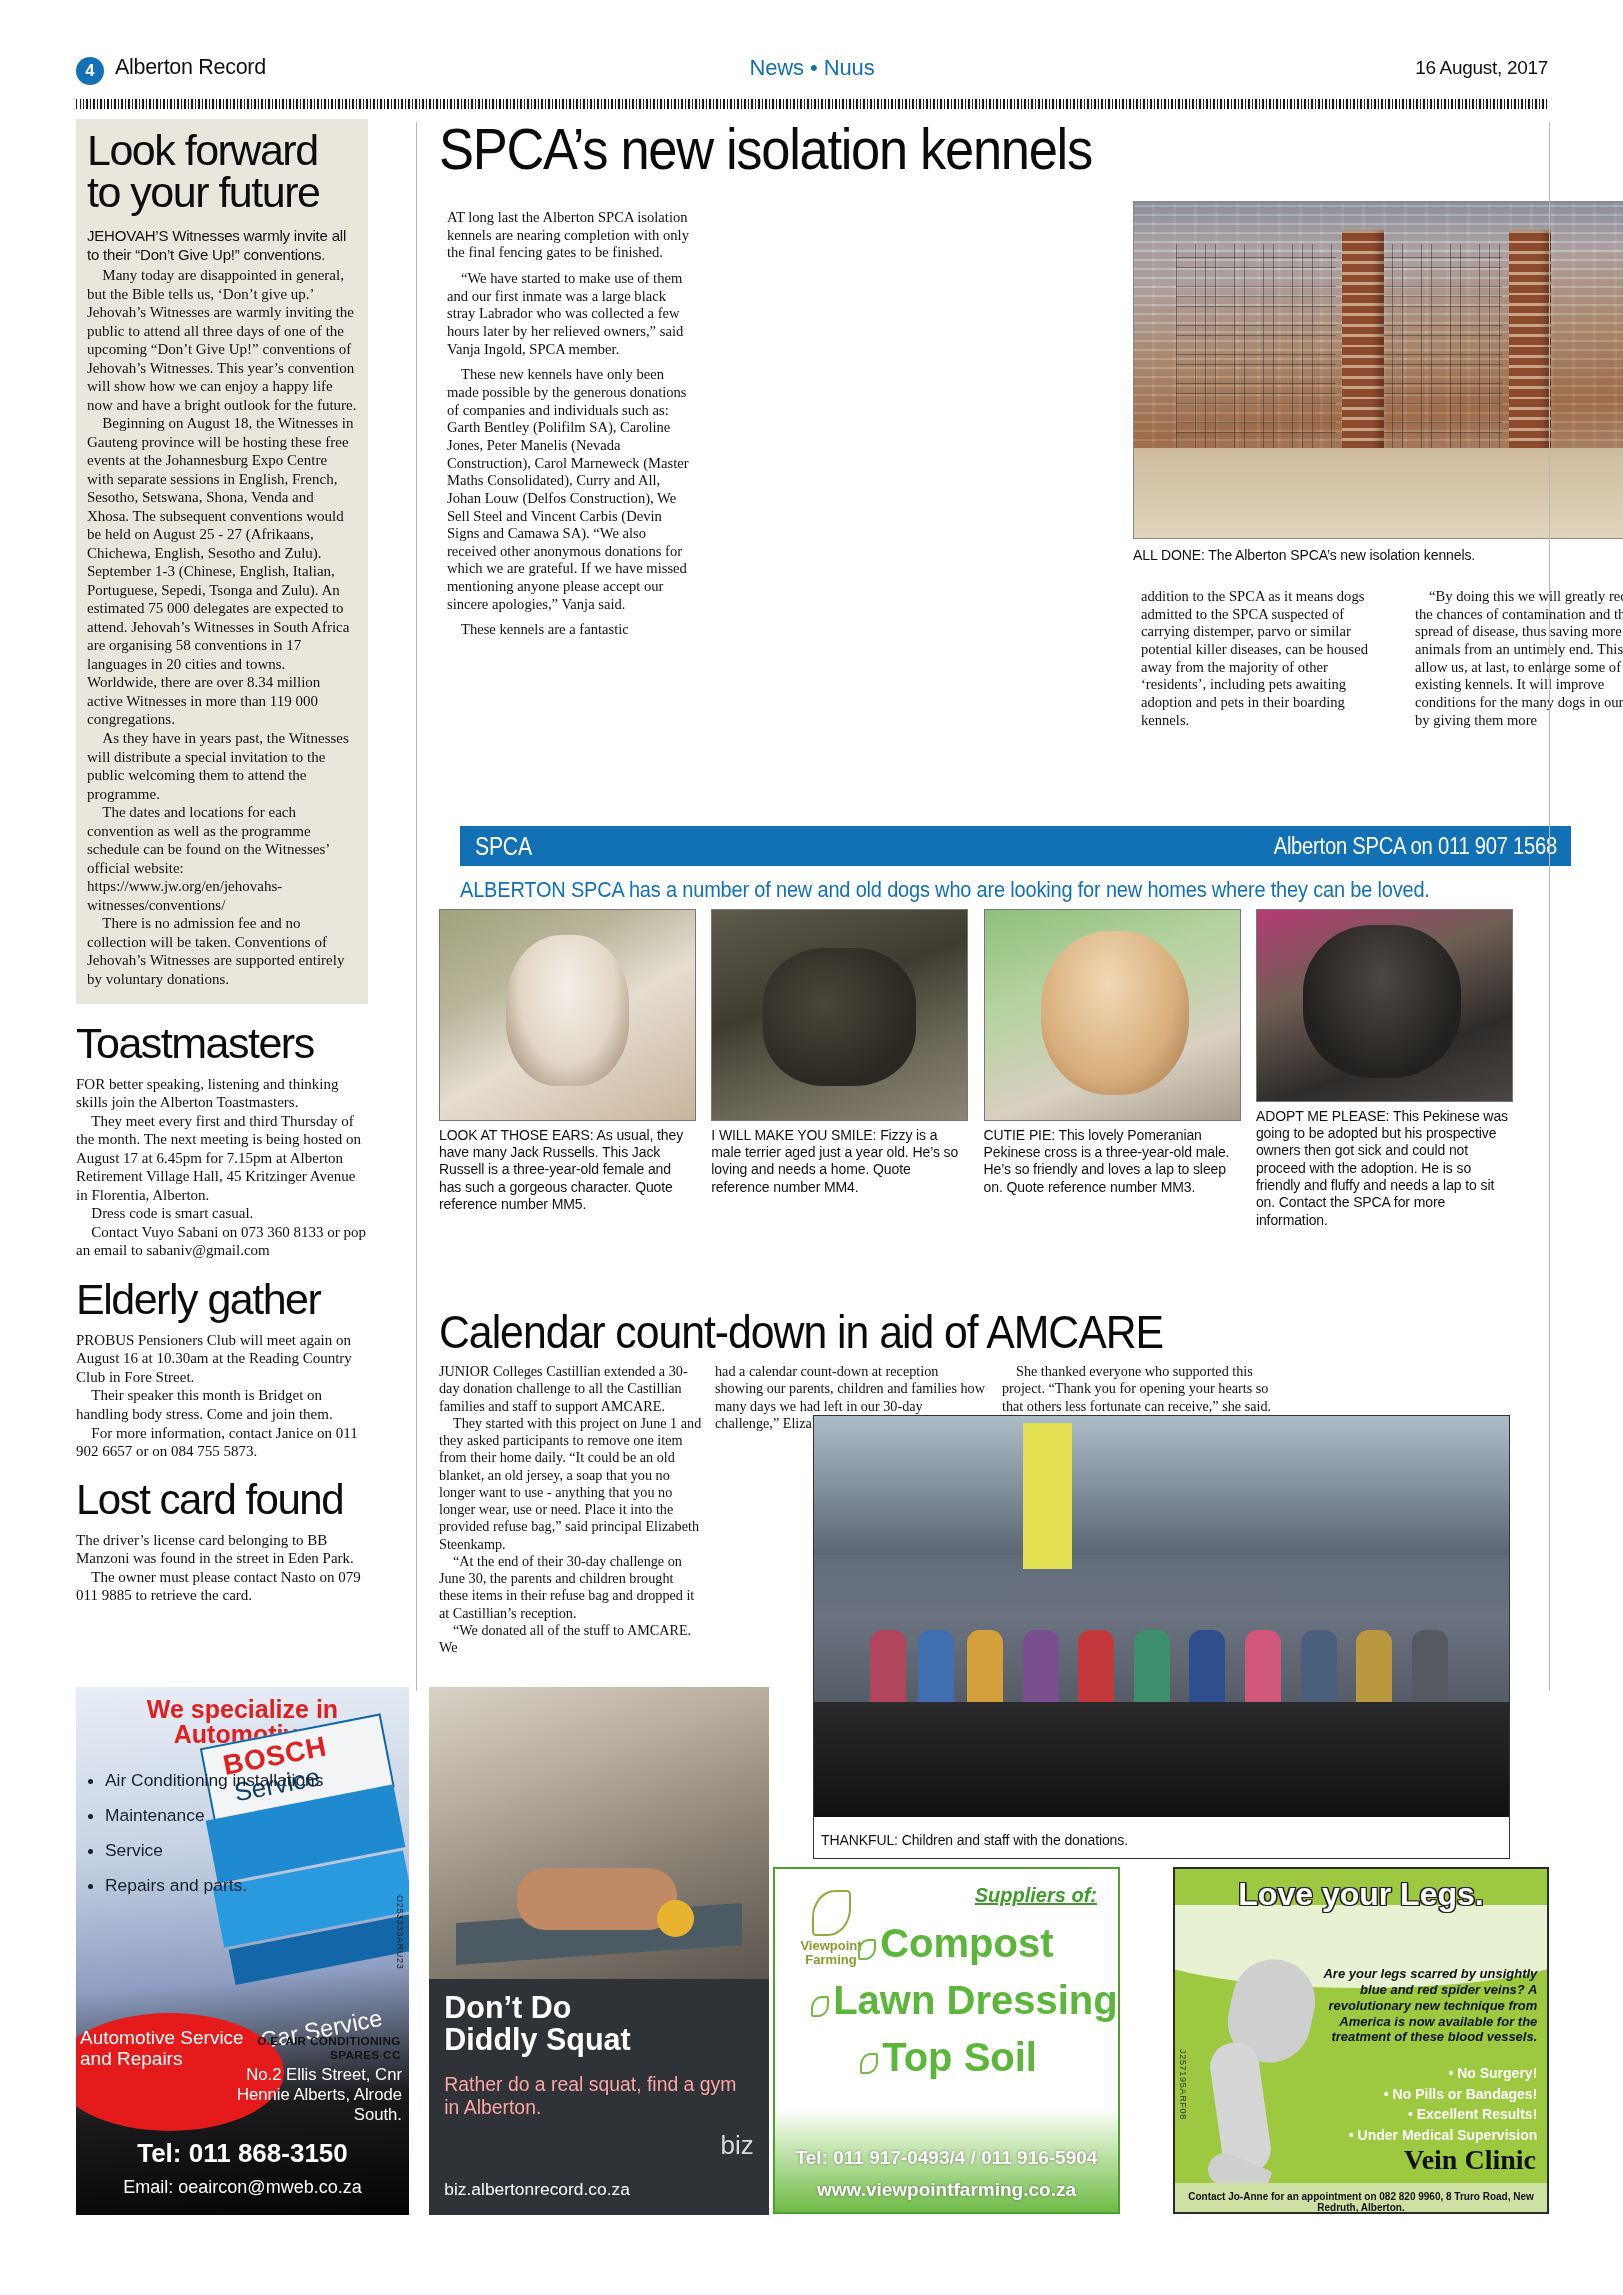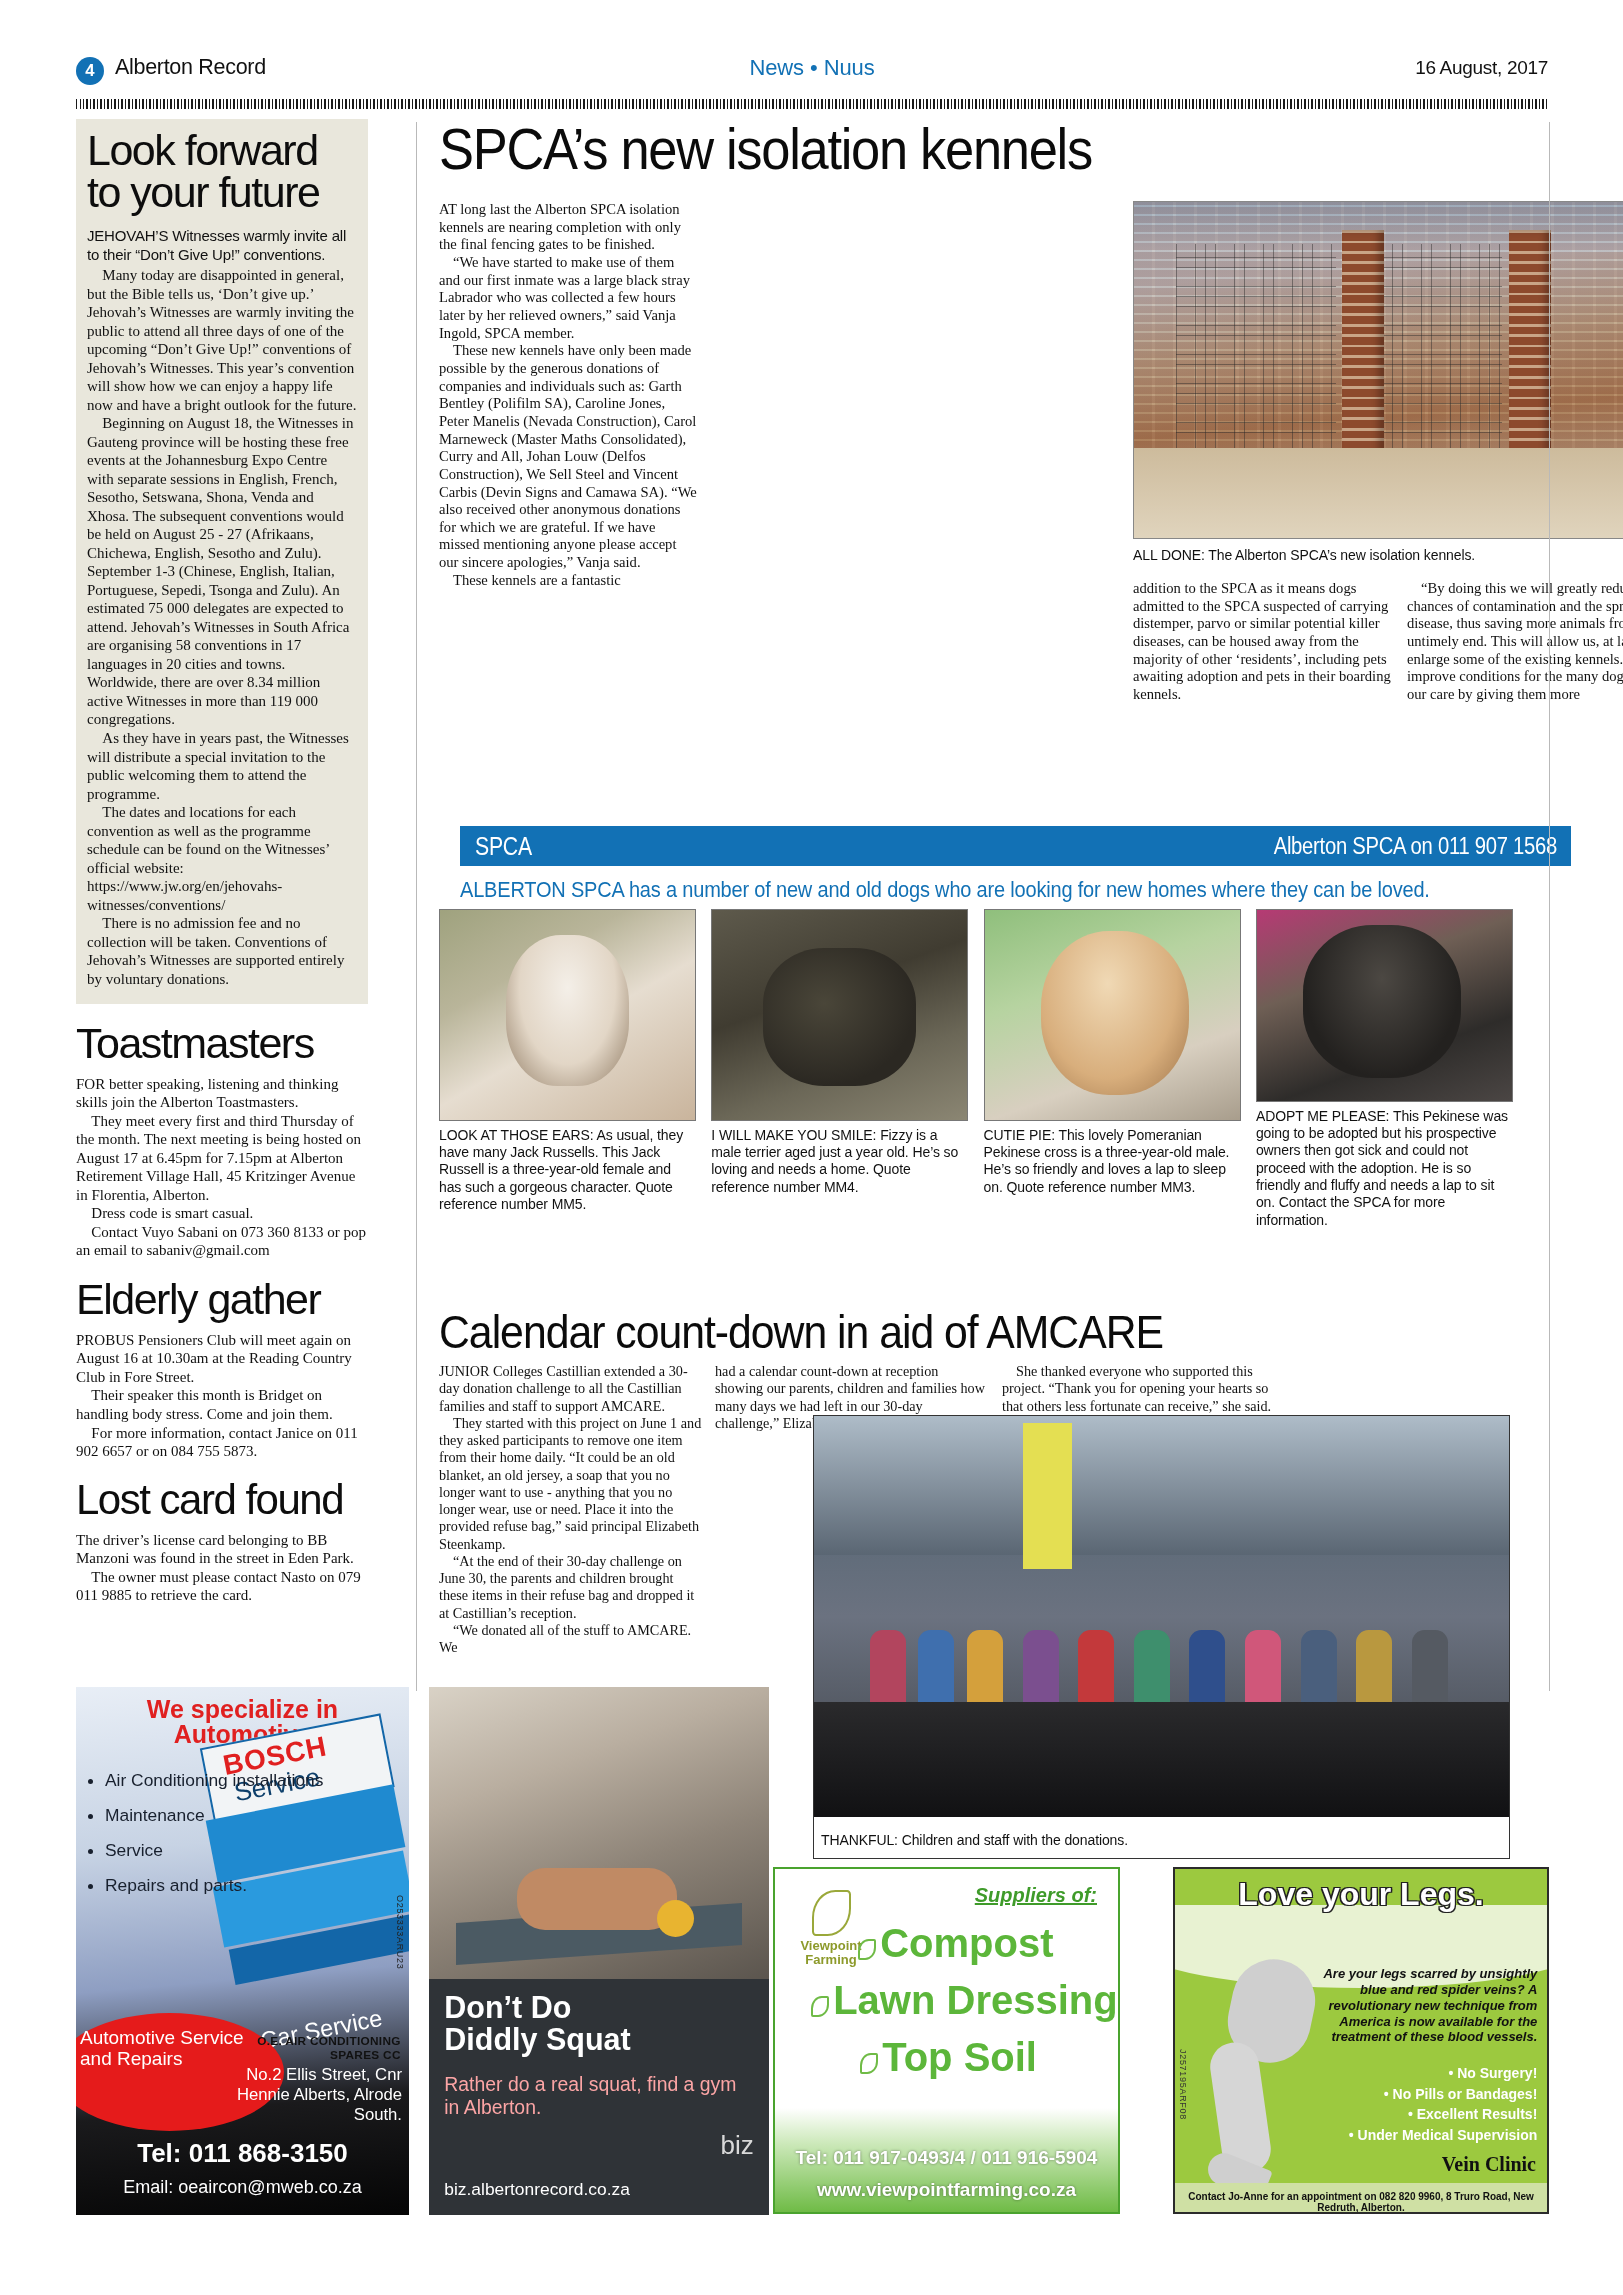--- a/index.html
+++ b/index.html
@@ -61,21 +61,21 @@
 
   
   .spca-head {
     position:absolute; left:439px; top:122px; width:1111px;
     font-family:"Liberation Sans Narrow","Liberation Sans", sans-serif;
     font-size:57px; line-height:0.95; letter-spacing:-1.4px; color:#0b0b0b;
     font-weight:400; transform:scaleX(0.92); transform-origin:left center;
   }
   .spca-cols { position:absolute; left:439px; top:201px; width:1111px; }
   .col-narrow { font-family:"Liberation Serif", serif; font-size:14.6px; line-height:1.21; color:#111; }
-  .col-narrow p { margin:0; text-indent:14px; }
+  .col-narrow p { margin:8px; text-indent:14px; }
   .col-narrow p.noind { text-indent:0; }
 
   .lead-col { position:absolute; left:0; top:0; width:259px; }
 
   .kennel-photo {
     position:absolute; left:694px; top:0; width:540px; height:338px;
     border:0.7px solid #888; overflow:hidden;
     background:linear-gradient(175deg,#bdd0e4 0%,#cfd9e2 22%,#c8b59a 42%,#b5895f 62%,#c9b395 80%,#d8cdb6 100%);
   }
   .kennel-photo .brickwall {
@@ -323,21 +323,21 @@
     font-family:"Liberation Sans", sans-serif; font-weight:bold; font-style:italic;
     font-size:13px; color:#111; line-height:1.22;
   }
   .ad-vein .bullets {
     position:absolute; right:9.7px; top:194px; width:215px; text-align:right;
     font-family:"Liberation Sans", sans-serif; font-weight:bold; font-size:14px;
     color:#fff; line-height:1.48;
   }
   .ad-vein .brand {
     position:absolute; right:11px; bottom:36px;
-    font-family:"Liberation Serif", serif; font-weight:bold; font-size:20px; color:#111;
+    font-family:"Liberation Serif", serif; font-weight:bold; font-size:28px; color:#111;
   }
   .ad-vein .footbar {
     position:absolute; left:0; right:0; bottom:0; height:29px; background:#cfe0a4;
   }
   .ad-vein .footbar span {
     display:block; text-align:center; padding-top:8.3px;
     font-family:"Liberation Sans", sans-serif; font-weight:bold; font-size:10px; color:#111;
   }
   .ad-vein .code {
     position:absolute; left:2.8px; top:180px; writing-mode:vertical-rl;

